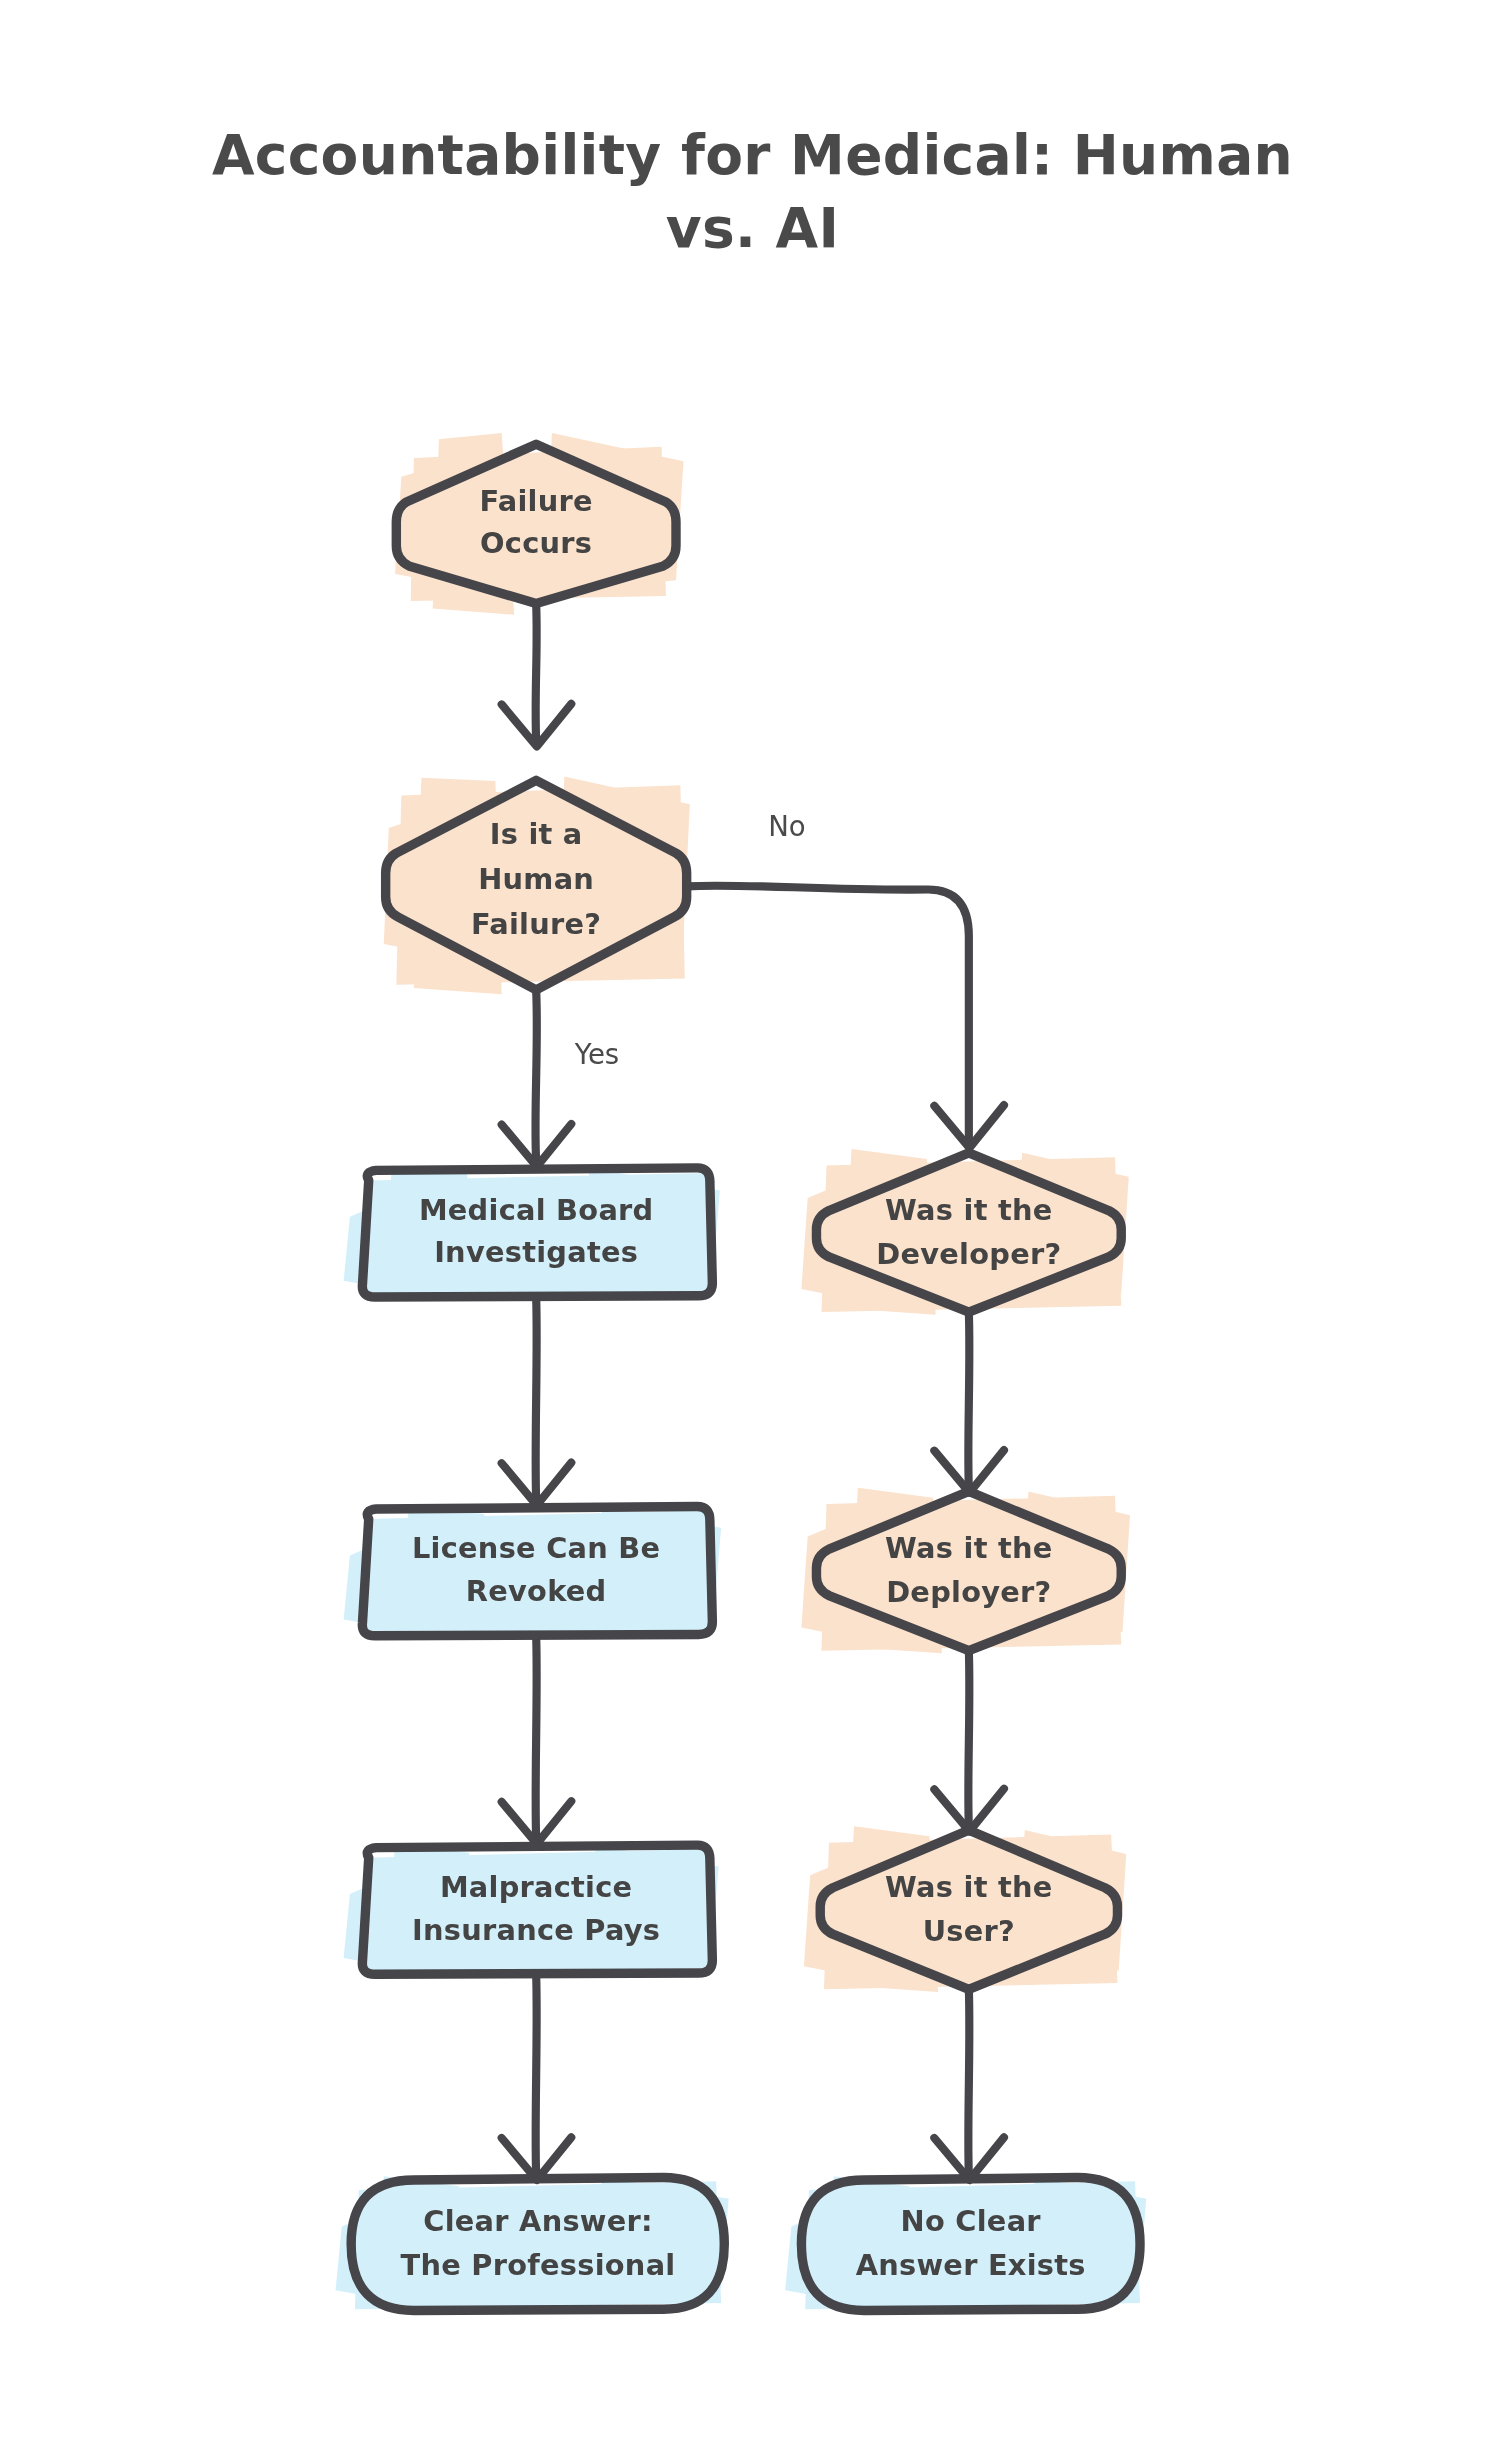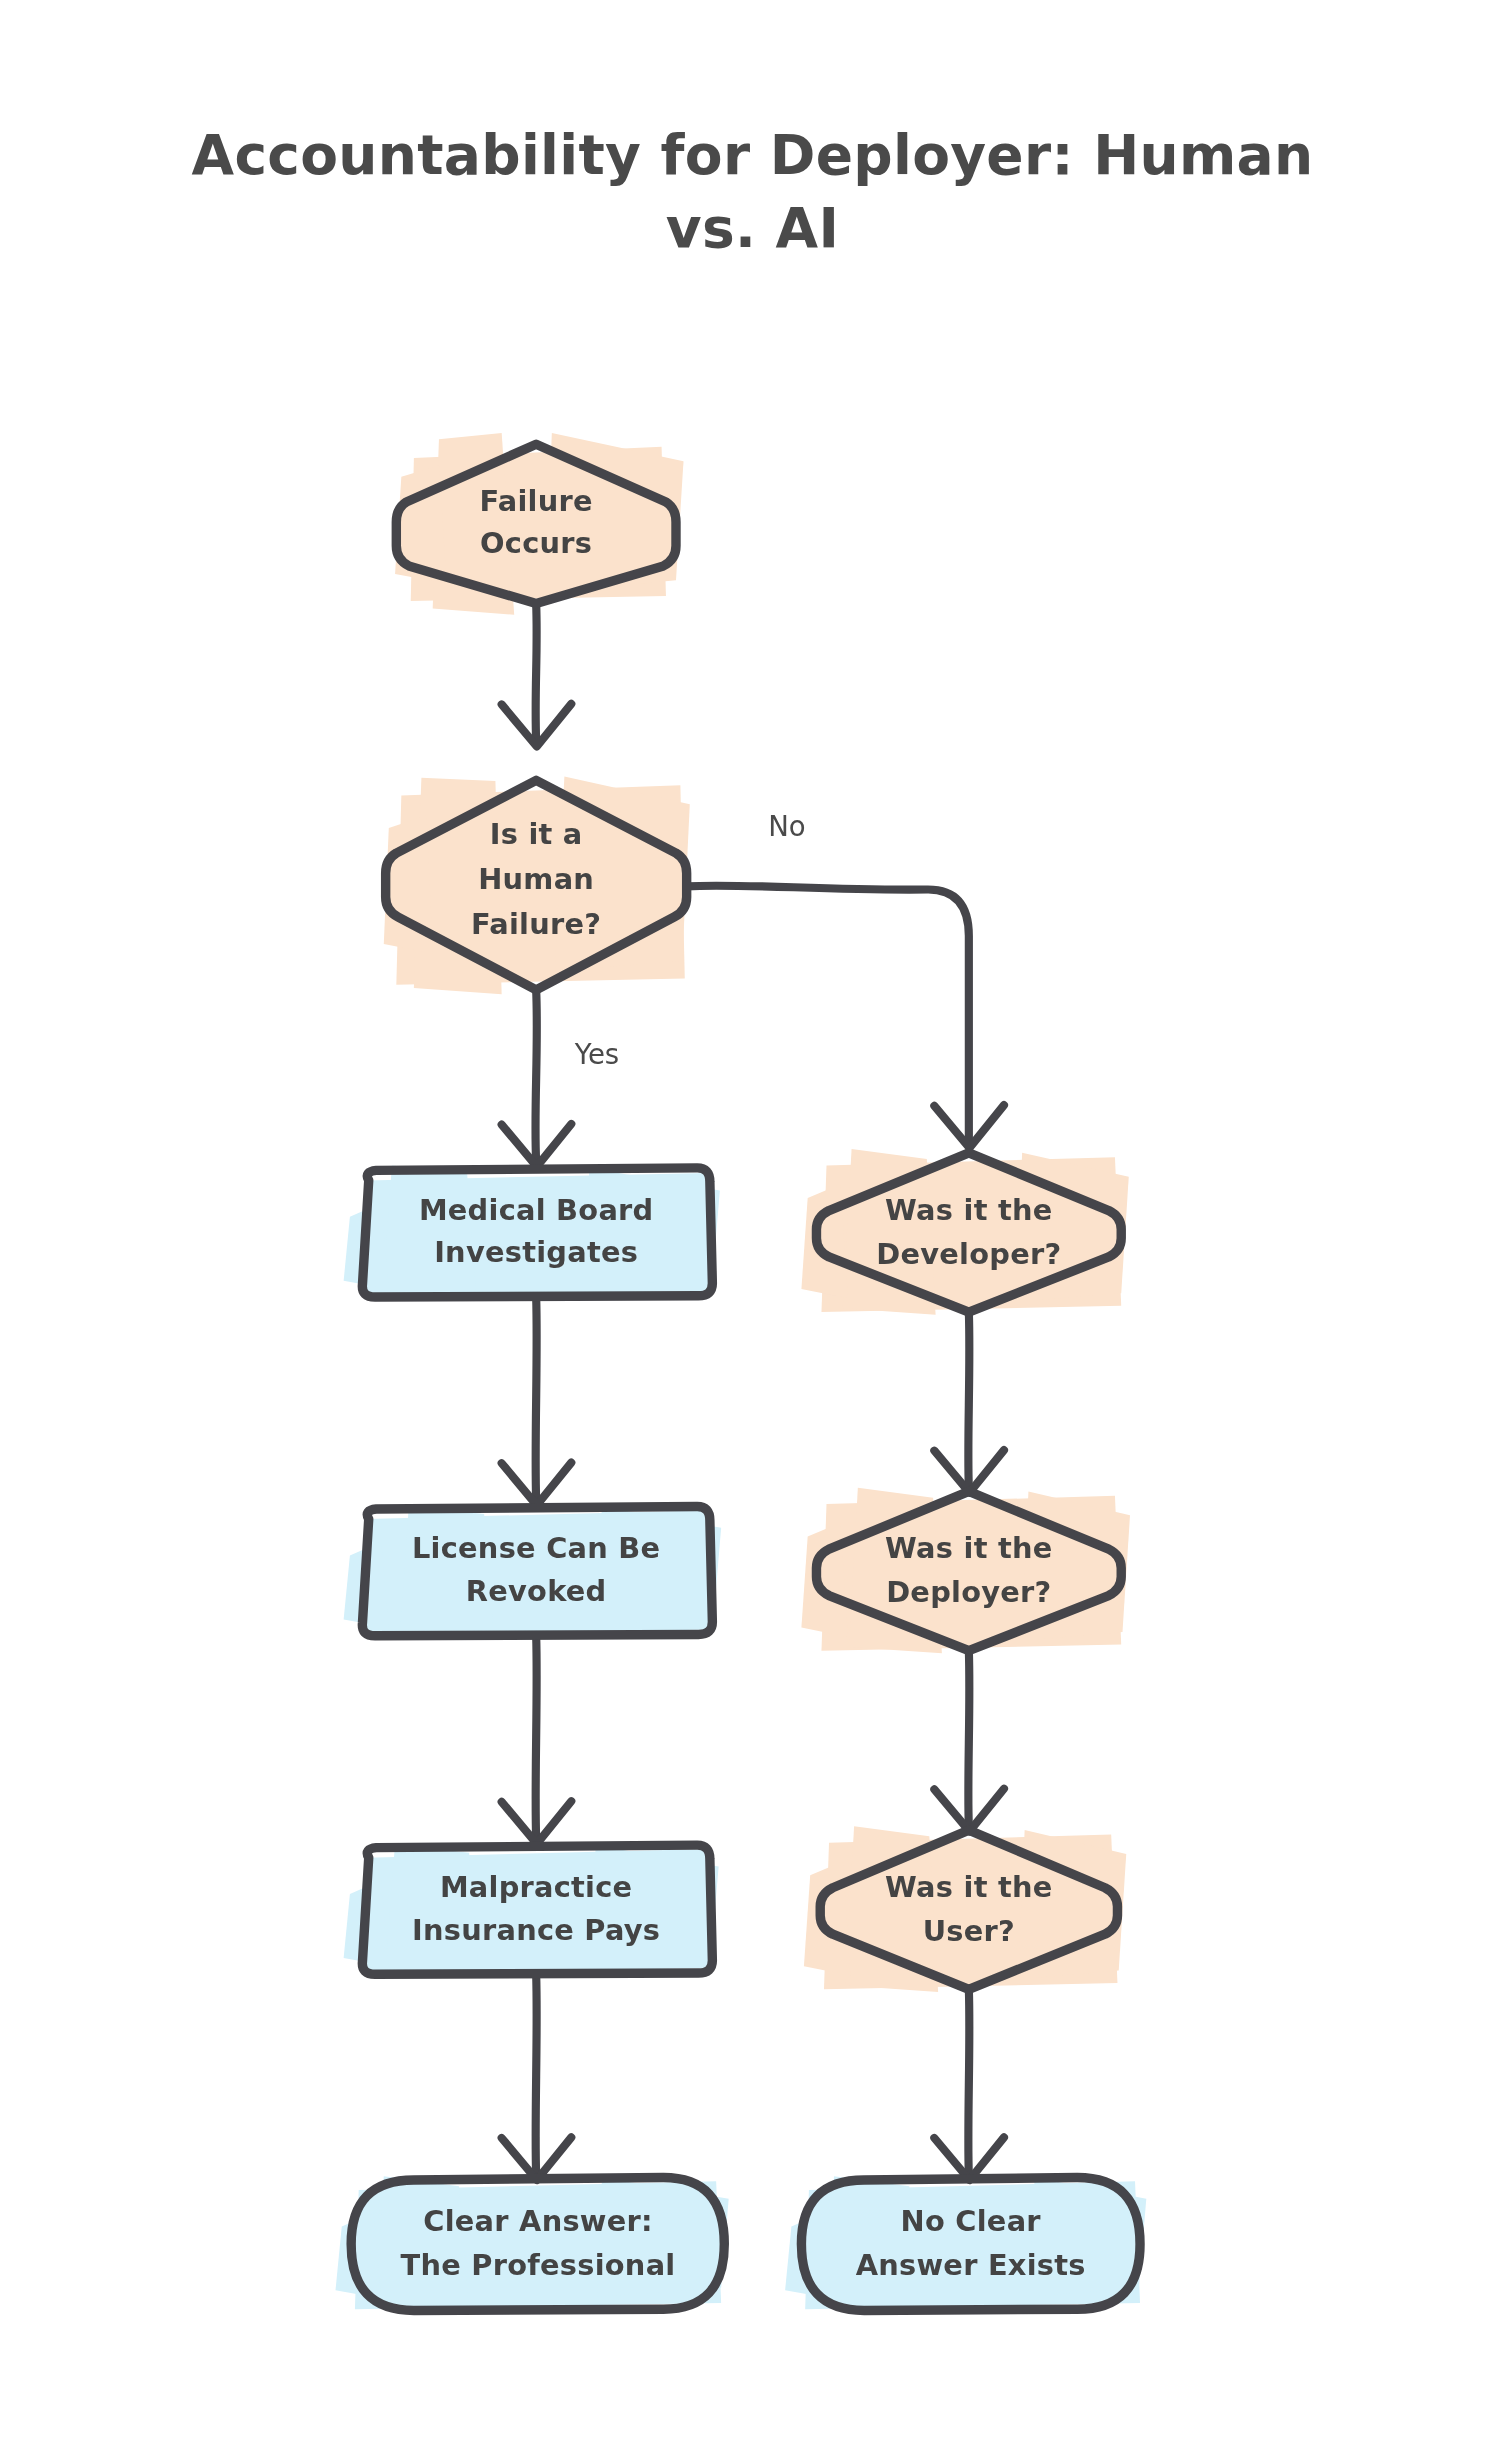--- a/index.html
+++ b/index.html
@@ -78,21 +78,21 @@
     stroke-linecap: round;
     stroke-linejoin: round;
   }
   .sketch-fill { stroke: none; }
 </style>
 </head>
 <body>
 
 <div id="root">
 
-  <div id="chart-title">Accountability for Deployer: Human
+  <div id="chart-title">Accountability for Medical: Human
 vs. AI</div>
 
   <svg id="flow-svg" viewBox="0 0 2400 3887">
 
     <g>
 
       <g class="sketch-fill" fill="#fbe2cc">
         <polygon points="660,730 1055,712 1062,950 655,958"></polygon>
         <polygon points="700,700 800,690 820,980 690,970"></polygon>
         <polygon points="880,690 1090,735 1078,925 870,945"></polygon>

